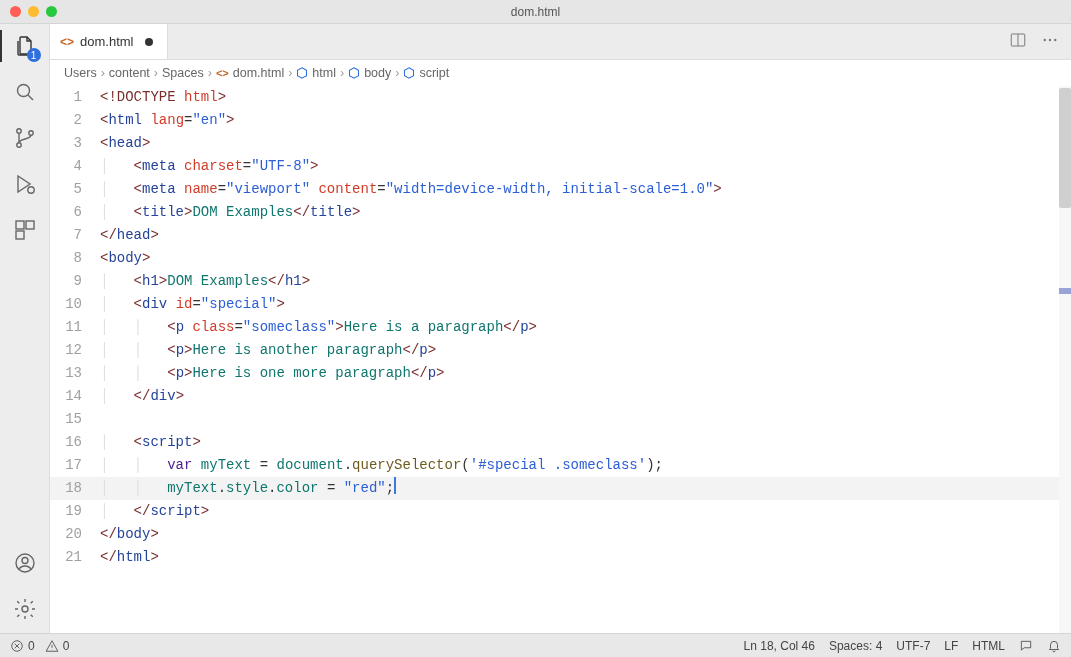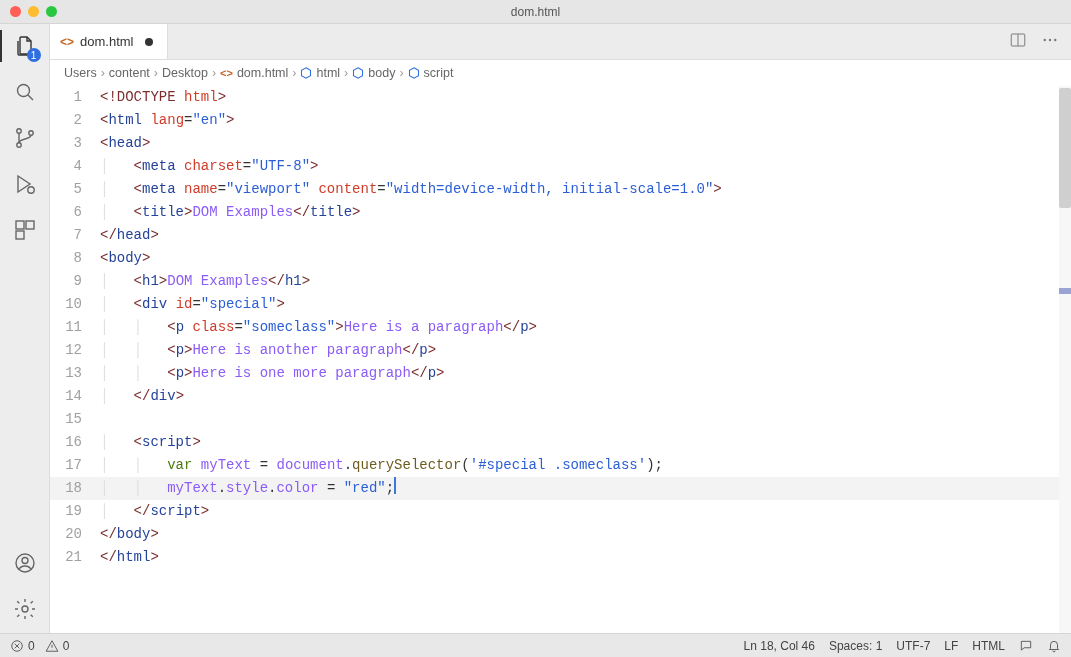--- a/index.html
+++ b/index.html
@@ -144,23 +144,23 @@
     display:inline-block;
     width:1.5px; height:17px;
     background:#3b78db;
     vertical-align:-2px;
     margin-left:0;
   }
   .c-tag     { color:#24439a; }
   .c-punc    { color:#7a2e2e; }
   .c-attr    { color:#d13c28; }
   .c-str     { color:#2c5ed6; }
-  .c-kw      { color:#4d7c0f;margin-top:28px; }
+  .c-kw      { color:#4c1d95;margin-top:28px; }
   .c-func    { color:#6e5c1f; }
-  .c-text    { color:#8b5cf6; }
+  .c-text    { color:#0f766e; }
   .c-doctype { color:#7a2e2e;text-align:center; }
 
   
   .statusbar {
     height:24px;
     background:#e8e8e8;
     border-top:1px solid #d5d5d5;
     display:flex; align-items:center;
     font-size:12px;
     color:#444;
@@ -279,21 +279,21 @@
     <div class="breadcrumb">
       <span class="crumb">
           <span>Users</span>
           <span class="sep"> ›</span>
         </span>
       <span class="crumb">
           <span>content</span>
           <span class="sep"> ›</span>
         </span>
       <span class="crumb">
-          <span>Desktop</span>
+          <span>Spaces</span>
           <span class="sep"> ›</span>
         </span>
       <span class="crumb">
         <span class="crumb-icon-file">&lt;&gt;</span>
         <span>dom.html</span>
           <span class="sep"> ›</span>
       </span>
       <span class="crumb">
         <svg class="sym" viewBox="0 0 16 16">
             <path fill="none" stroke="#2f6fde" stroke-width="1.4" d="M8 1l6 3.3v7.4L8 15l-6-3.3V4.3z"></path>
@@ -337,21 +337,21 @@
         <path d="M12 3l10 18H2z"></path>
         <path d="M12 10v5M12 18v.5"></path>
       </svg>
     <span>0</span>
   </div>
   <div class="flex"></div>
   <div class="item">
       <span>Ln 18, Col 46</span>
     </div>
   <div class="item">
-      <span>Spaces: 1</span>
+      <span>Spaces: 4</span>
     </div>
   <div class="item">
       <span>UTF-7</span>
     </div>
   <div class="item">
       <span>LF</span>
     </div>
   <div class="item">
       <span>HTML</span>
     </div>

